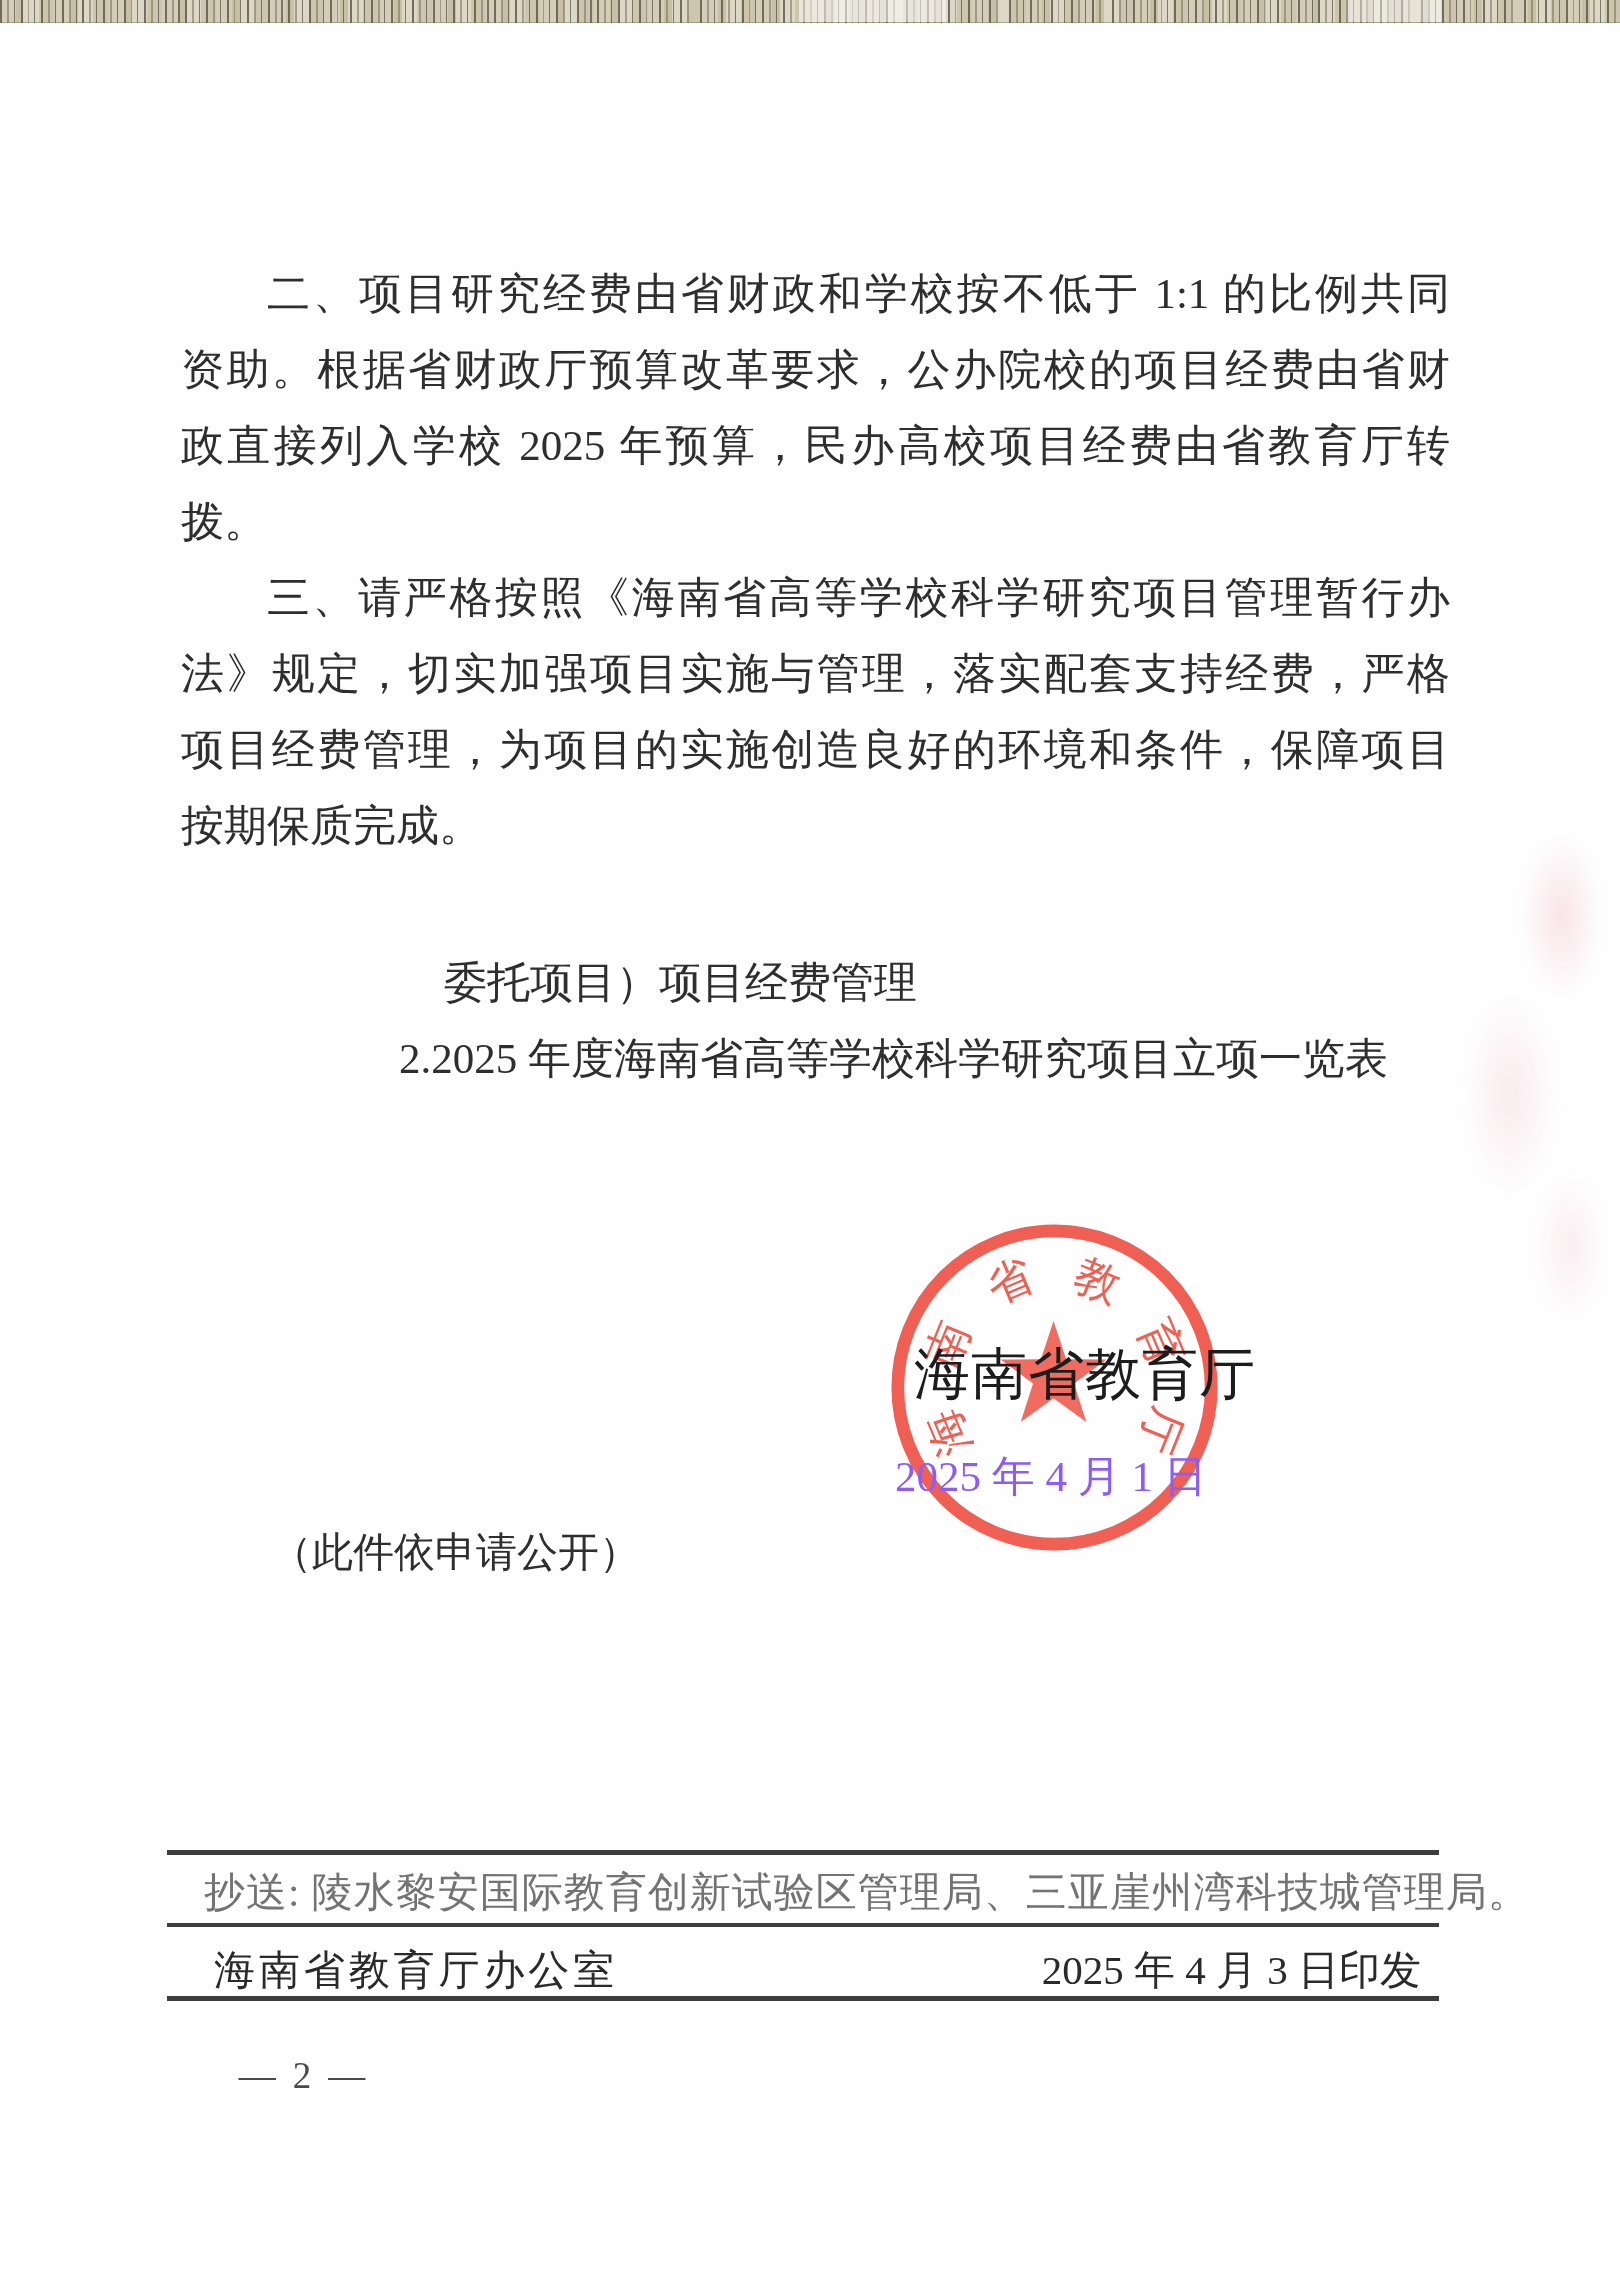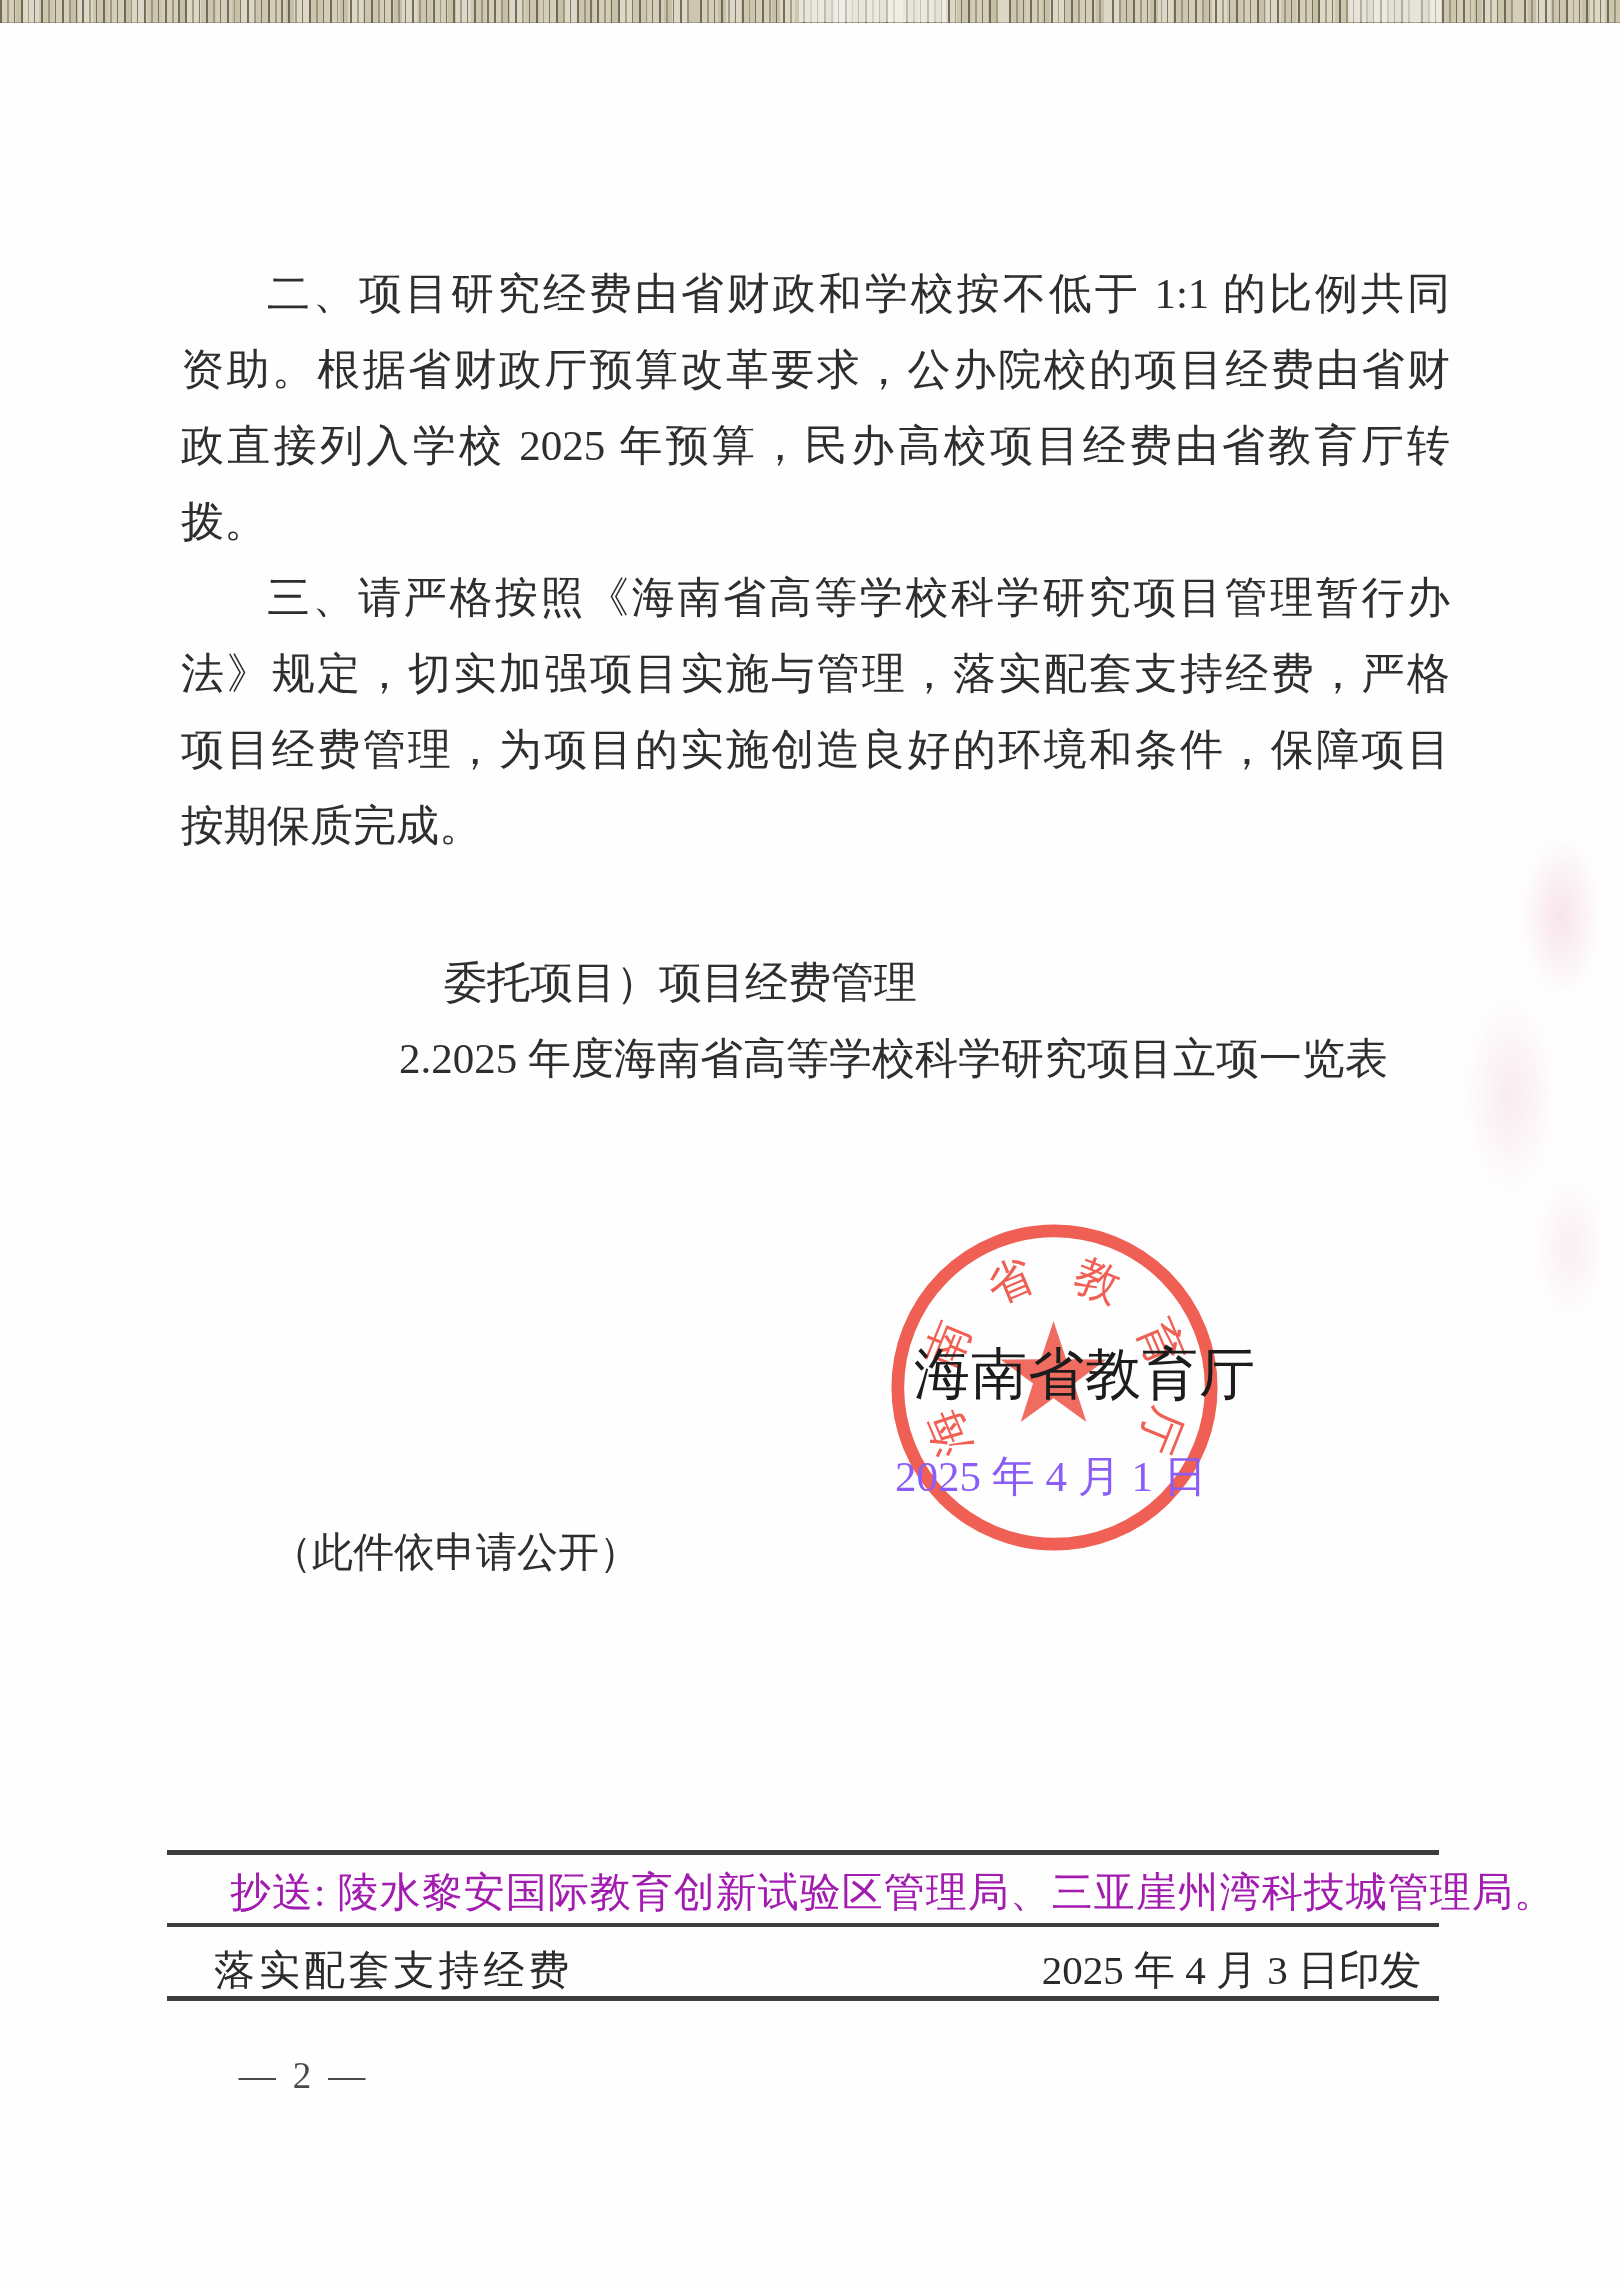--- a/index.html
+++ b/index.html
@@ -74,22 +74,22 @@
     position:absolute;left:271px;top:1525px;
     font-size:41px;color:#2e2e2e;white-space:nowrap;
   }
 
   
   .rule{position:absolute;left:167px;width:1272px;background:#3d3d3d;}
   .rule-1{top:1850px;height:4.9px;}
   .rule-2{top:1923px;height:3.9px;}
   .rule-3{top:1996px;height:4.9px;}
   .cc-line{
-    position:absolute;left:230px;top:1865px;width:1225px;
-    font-size:41px;color:#a21caf;white-space:nowrap;letter-spacing:1px;
+    position:absolute;left:204px;top:1865px;width:1225px;
+    font-size:41px;color:#737373;white-space:nowrap;letter-spacing:1px;
   }
   .office-row{
     position:absolute;left:214px;top:1943px;width:1207px;
     display:flex;justify-content:space-between;align-items:baseline;
     font-size:41px;color:#2a2a2a;white-space:nowrap;
   }
   .office-name{letter-spacing:3.9px;}
   .print-date{letter-spacing:0;}
 
   .page-number{
@@ -142,21 +142,21 @@
 
   <div class="sig-org">海南省教育厅</div>
   <div class="sig-date">2025 年 4 月 1 日</div>
 
   <div class="disclosure">（此件依申请公开）</div>
 
   <div class="rule rule-1"></div>
   <div class="cc-line">抄送: 陵水黎安国际教育创新试验区管理局、三亚崖州湾科技城管理局。</div>
   <div class="rule rule-2"></div>
   <div class="office-row">
-    <span class="office-name">落实配套支持经费</span>
+    <span class="office-name">海南省教育厅办公室</span>
     <span class="print-date">2025 年 4 月 3 日印发</span>
   </div>
   <div class="rule rule-3"></div>
 
   <div class="page-number">— 2 —</div>
 
 </div>
 
 
 </body></html>

